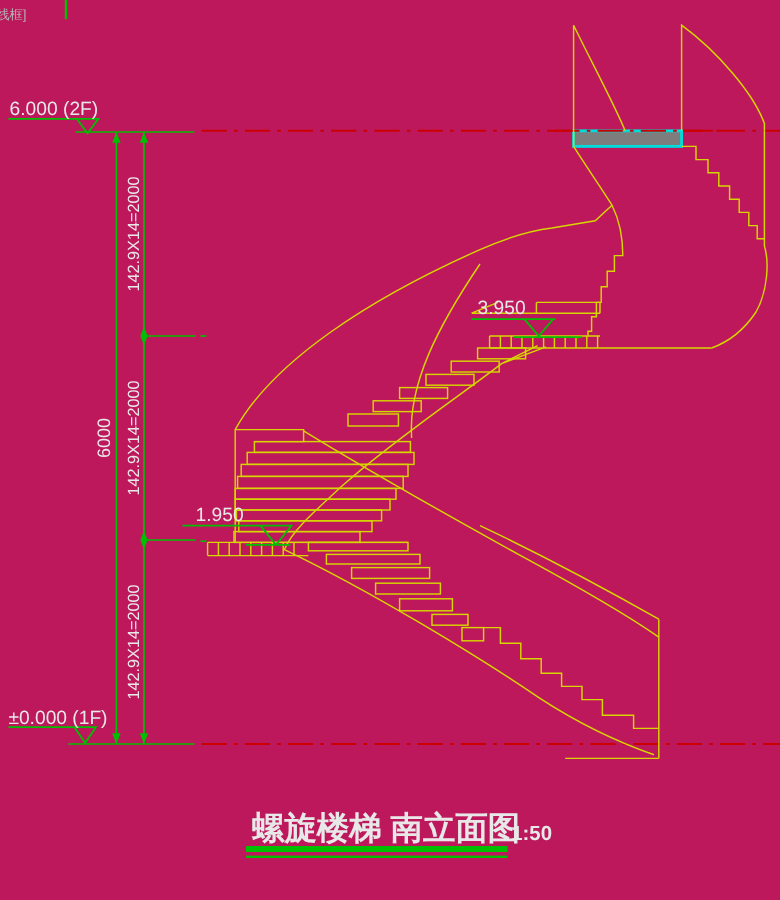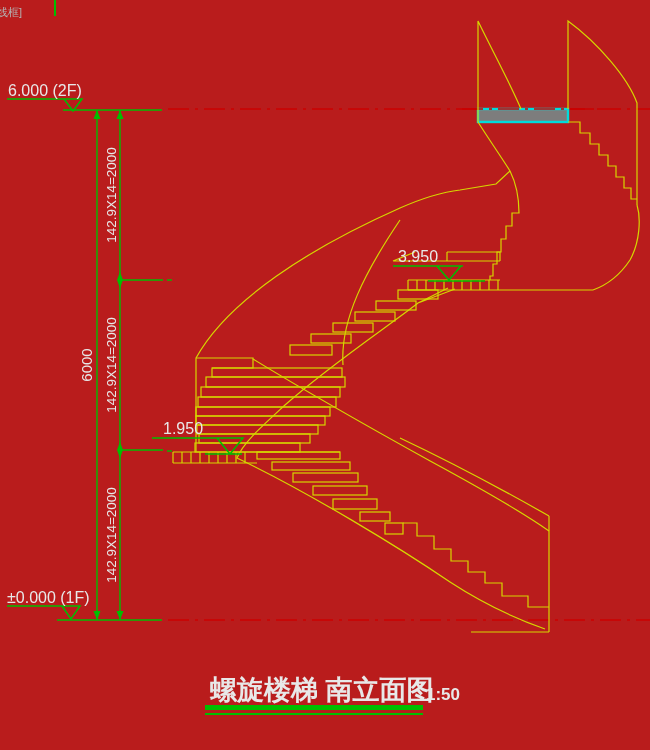--- a/index.html
+++ b/index.html
@@ -1,16 +1,16 @@
 <!DOCTYPE html>
 <html><head>
 <meta charset="utf-8">
 <style>
   html,body{margin:0;padding:0;background:#000;}
-  .canvas{position:relative;width:650px;height:750px;background:#b91c1c;overflow:hidden;
+  .canvas{position:relative;width:650px;height:750px;background:#be185d;overflow:hidden;
           font-family:"Liberation Sans", sans-serif;}
   .canvas svg{position:absolute;left:0;top:0;}
   text{font-family:"Liberation Sans", sans-serif;}
   .cadtxt{fill:#e8e8e8;}
   .viewport-label{fill:#b4b4b4;font-size:11px;}
 </style>
 </head>
 <body>
 
 <div class="canvas">

